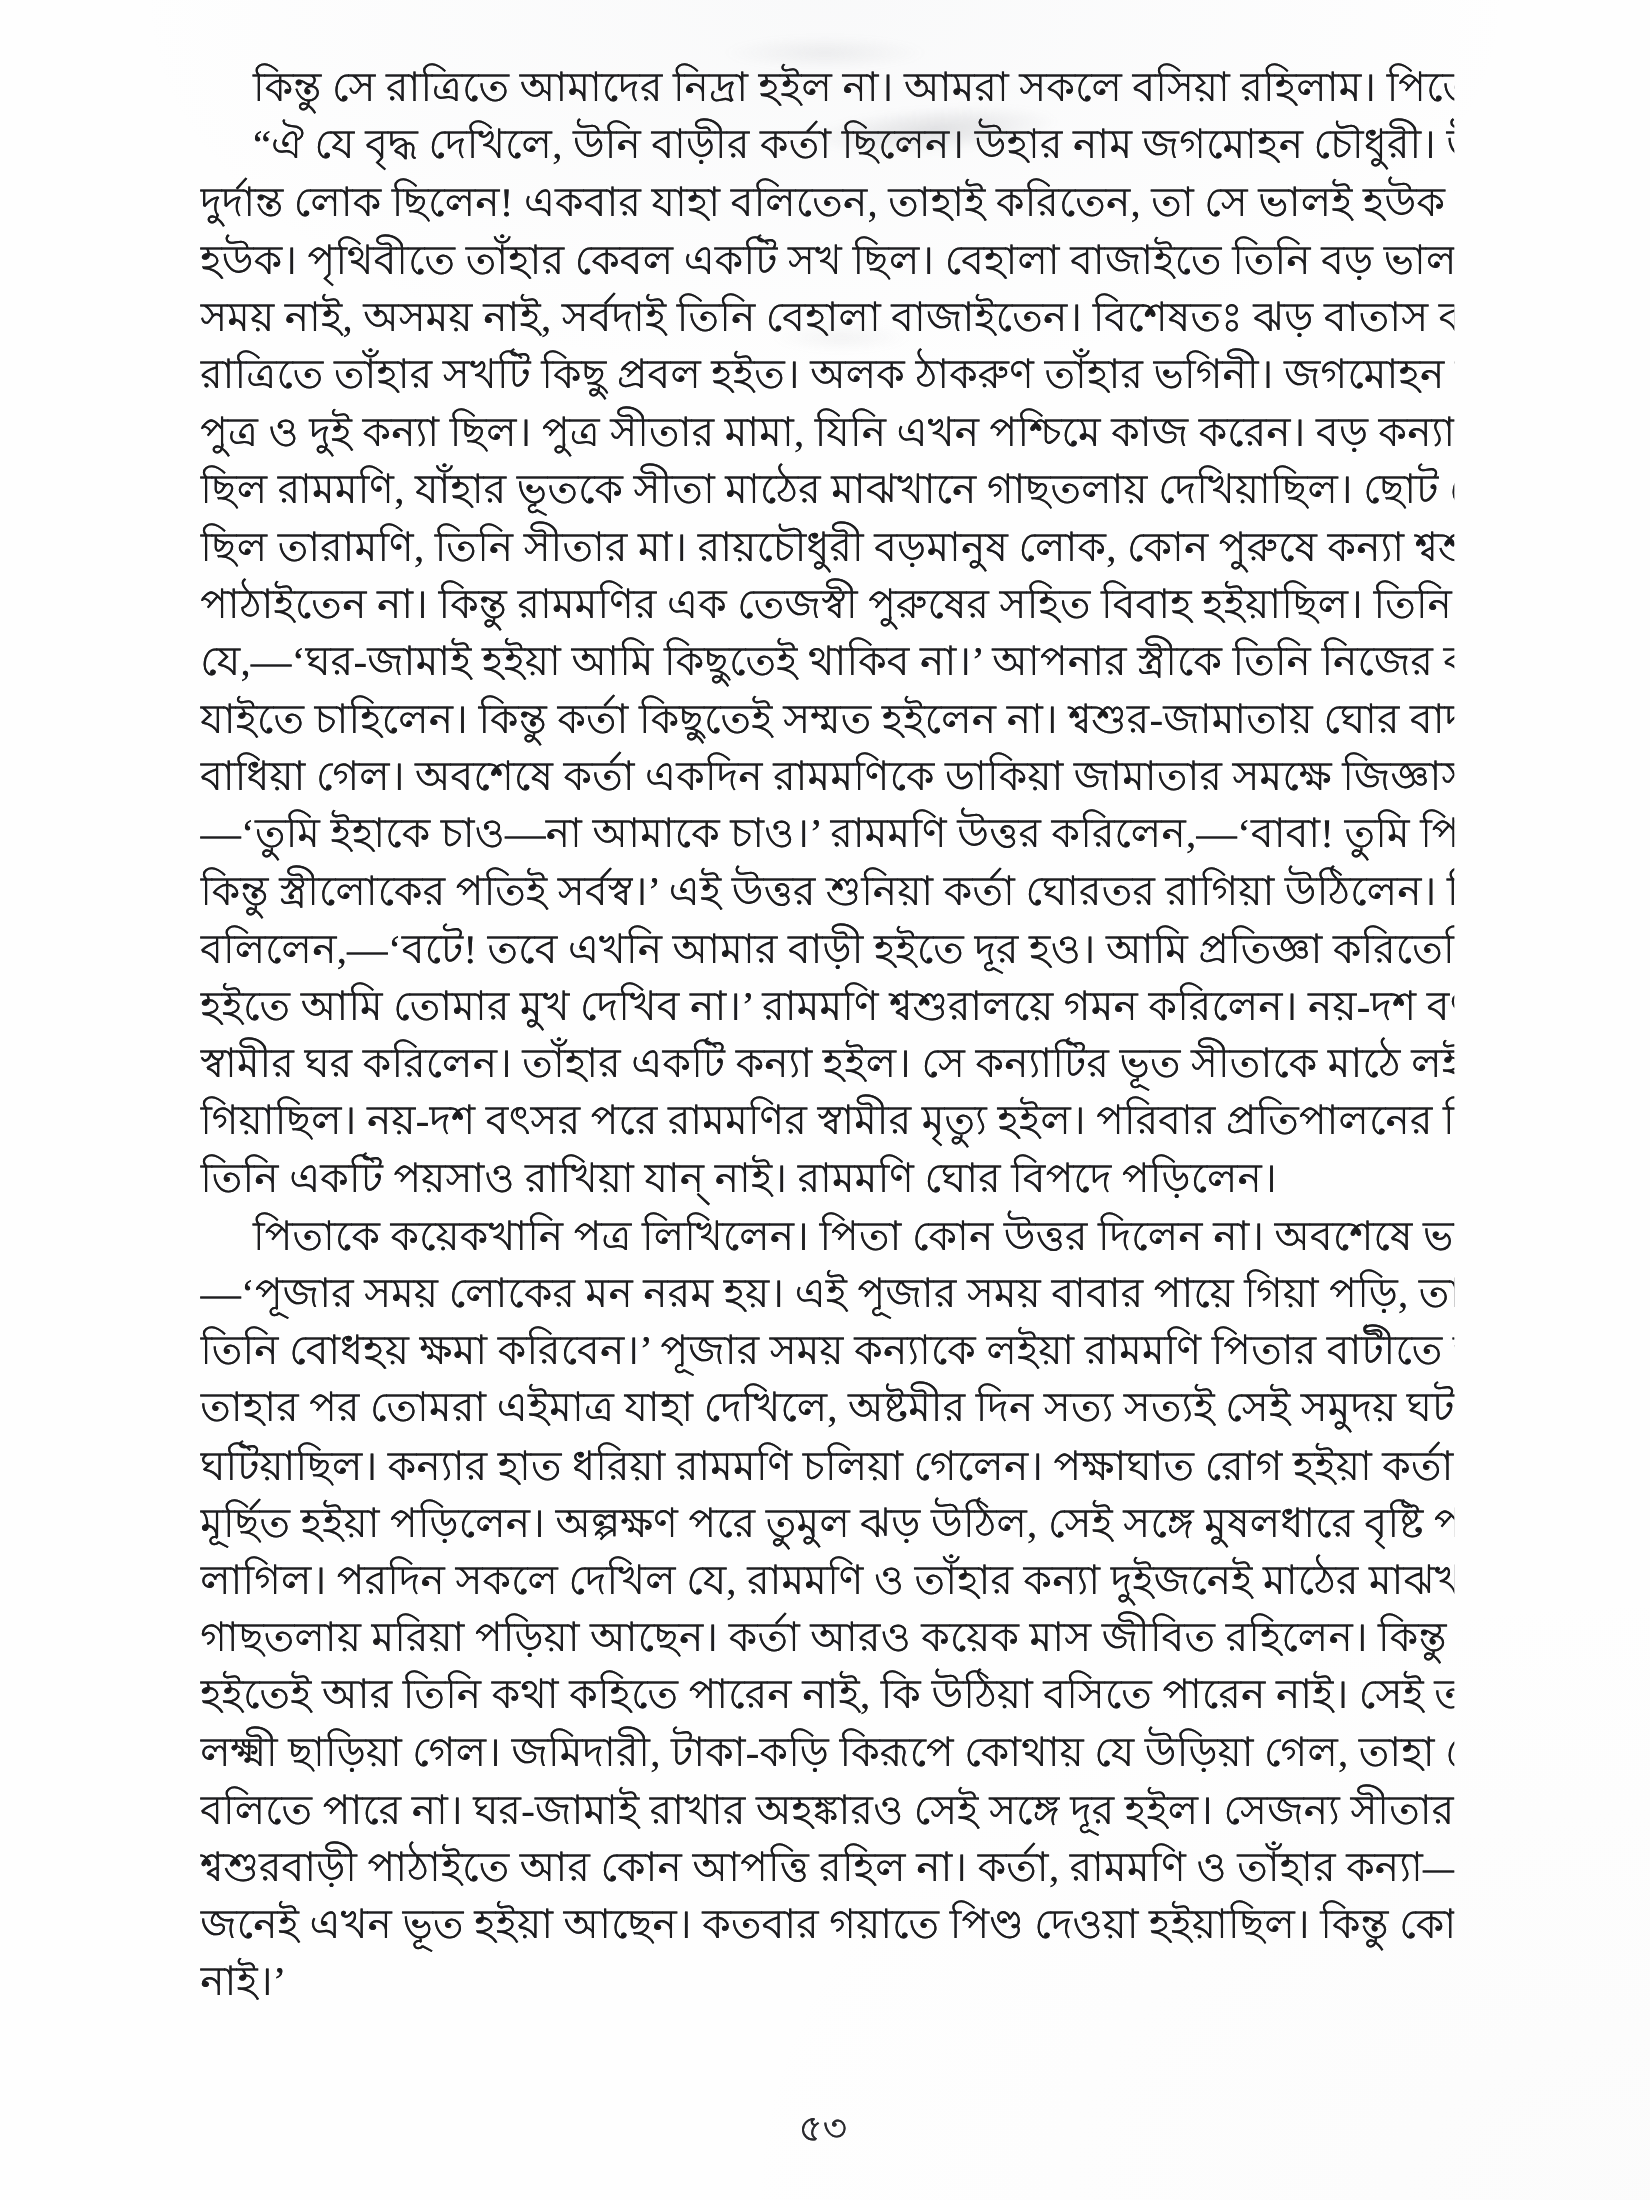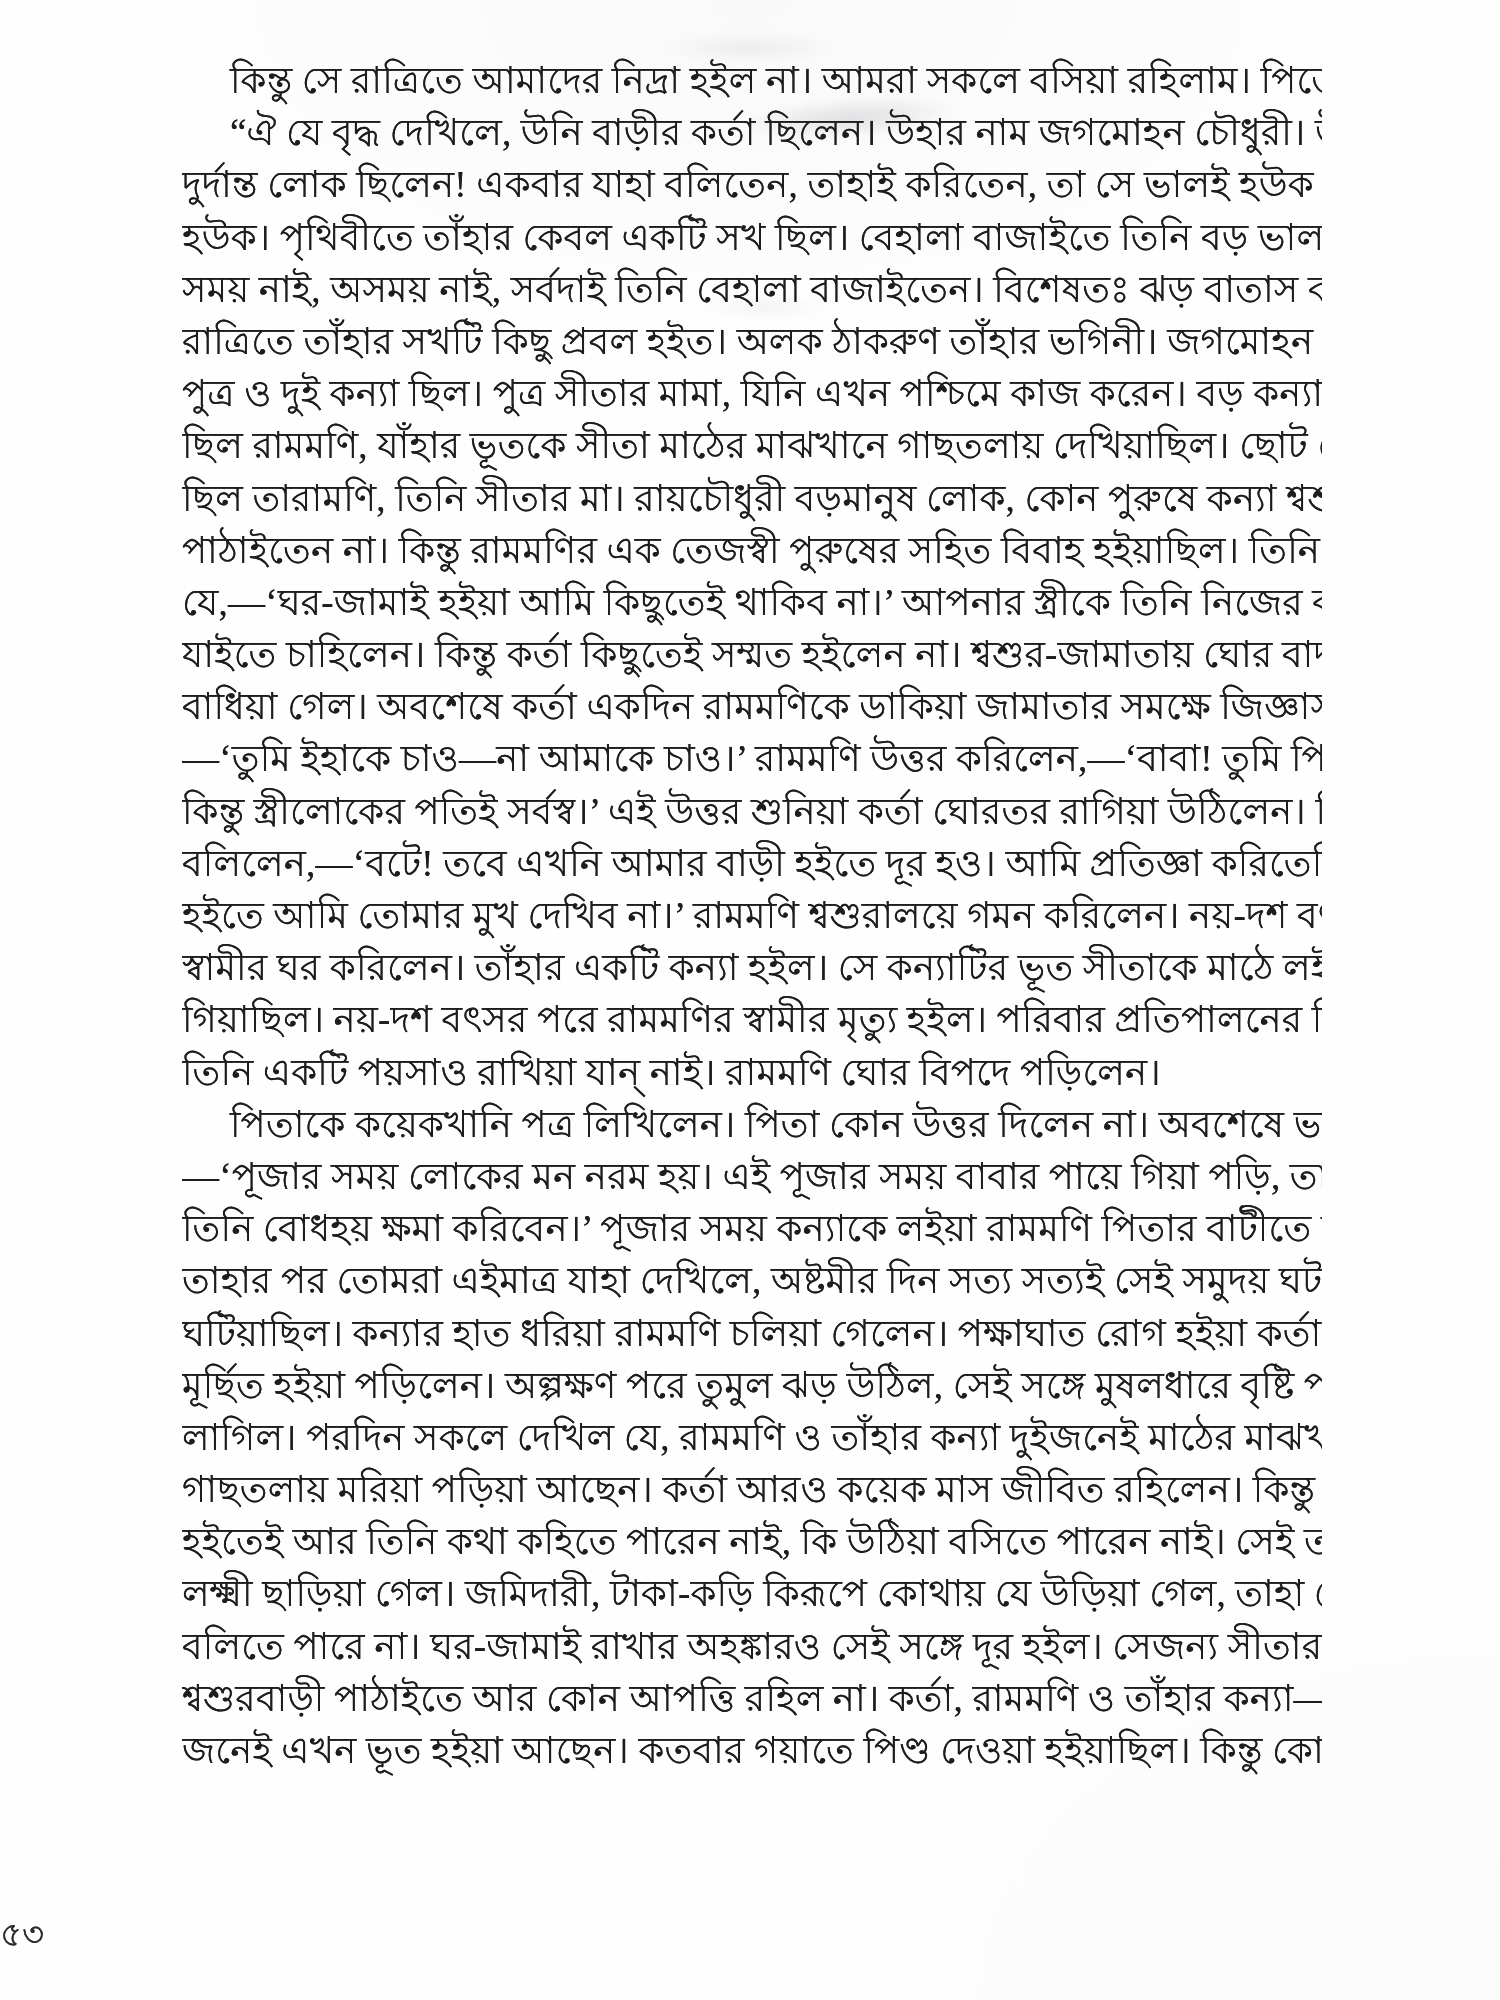--- a/index.html
+++ b/index.html
@@ -48,20 +48,21 @@
   .line.first-of-para { text-indent: 48px; }
   .line.last-of-para {
     text-align: left;
     text-align-last: left;
   }
   .page-number {
     position: absolute;
     left: 0;
     top: 1908px;
     width: 1496px;
+    text-align: center;
     font-size: 34px;
     color: #2a2a2e;
     text-shadow: 0 0 0.6px rgba(25,25,30,0.8);
   }
   
   .scan-smudge {
     position: absolute;
     pointer-events: none;
     filter: blur(3px);
   }
@@ -114,16 +115,17 @@
       <div class="line">তাহার পর তোমরা এইমাত্র যাহা দেখিলে, অষ্টমীর দিন সত্য সত্যই সেই সমুদয় ঘটনা</div>
       <div class="line">ঘটিয়াছিল। কন্যার হাত ধরিয়া রামমণি চলিয়া গেলেন। পক্ষাঘাত রোগ হইয়া কর্তা তৎক্ষণাৎ</div>
       <div class="line">মূর্ছিত হইয়া পড়িলেন। অল্পক্ষণ পরে তুমুল ঝড় উঠিল, সেই সঙ্গে মুষলধারে বৃষ্টি পড়িতে</div>
       <div class="line">লাগিল। পরদিন সকলে দেখিল যে, রামমণি ও তাঁহার কন্যা দুইজনেই মাঠের মাঝখানে</div>
       <div class="line">গাছতলায় মরিয়া পড়িয়া আছেন। কর্তা আরও কয়েক মাস জীবিত রহিলেন। কিন্তু সেইদিন</div>
       <div class="line">হইতেই আর তিনি কথা কহিতে পারেন নাই, কি উঠিয়া বসিতে পারেন নাই। সেই তাঁহার</div>
       <div class="line">লক্ষ্মী ছাড়িয়া গেল। জমিদারী, টাকা-কড়ি কিরূপে কোথায় যে উড়িয়া গেল, তাহা কেহ</div>
       <div class="line">বলিতে পারে না। ঘর-জামাই রাখার অহঙ্কারও সেই সঙ্গে দূর হইল। সেজন্য সীতার মাকে</div>
       <div class="line">শ্বশুরবাড়ী পাঠাইতে আর কোন আপত্তি রহিল না। কর্তা, রামমণি ও তাঁহার কন্যা—তিনি</div>
       <div class="line">জনেই এখন ভূত হইয়া আছেন। কতবার গয়াতে পিণ্ড দেওয়া হইয়াছিল। কিন্তু কোন ফল হয়</div>
+      <div class="line last-of-para">নাই।’</div>
     </div>
 
   <div class="page-number">৫৩</div>
 </div>
 
 </body></html>

